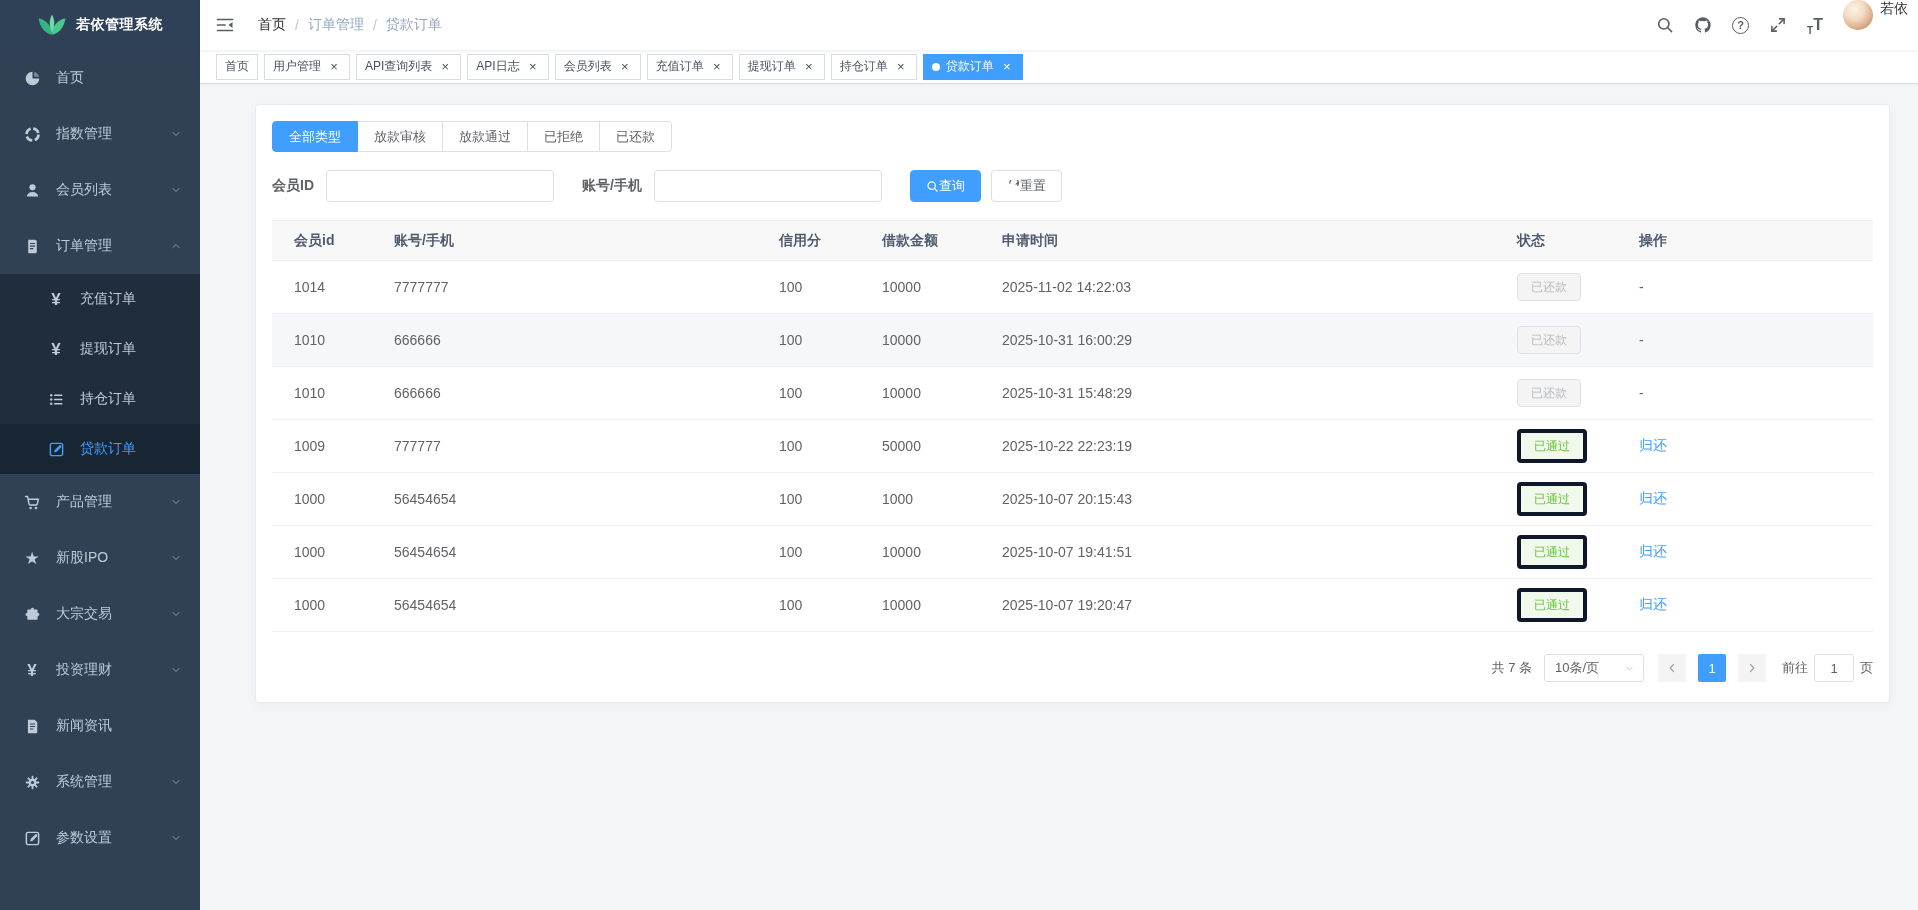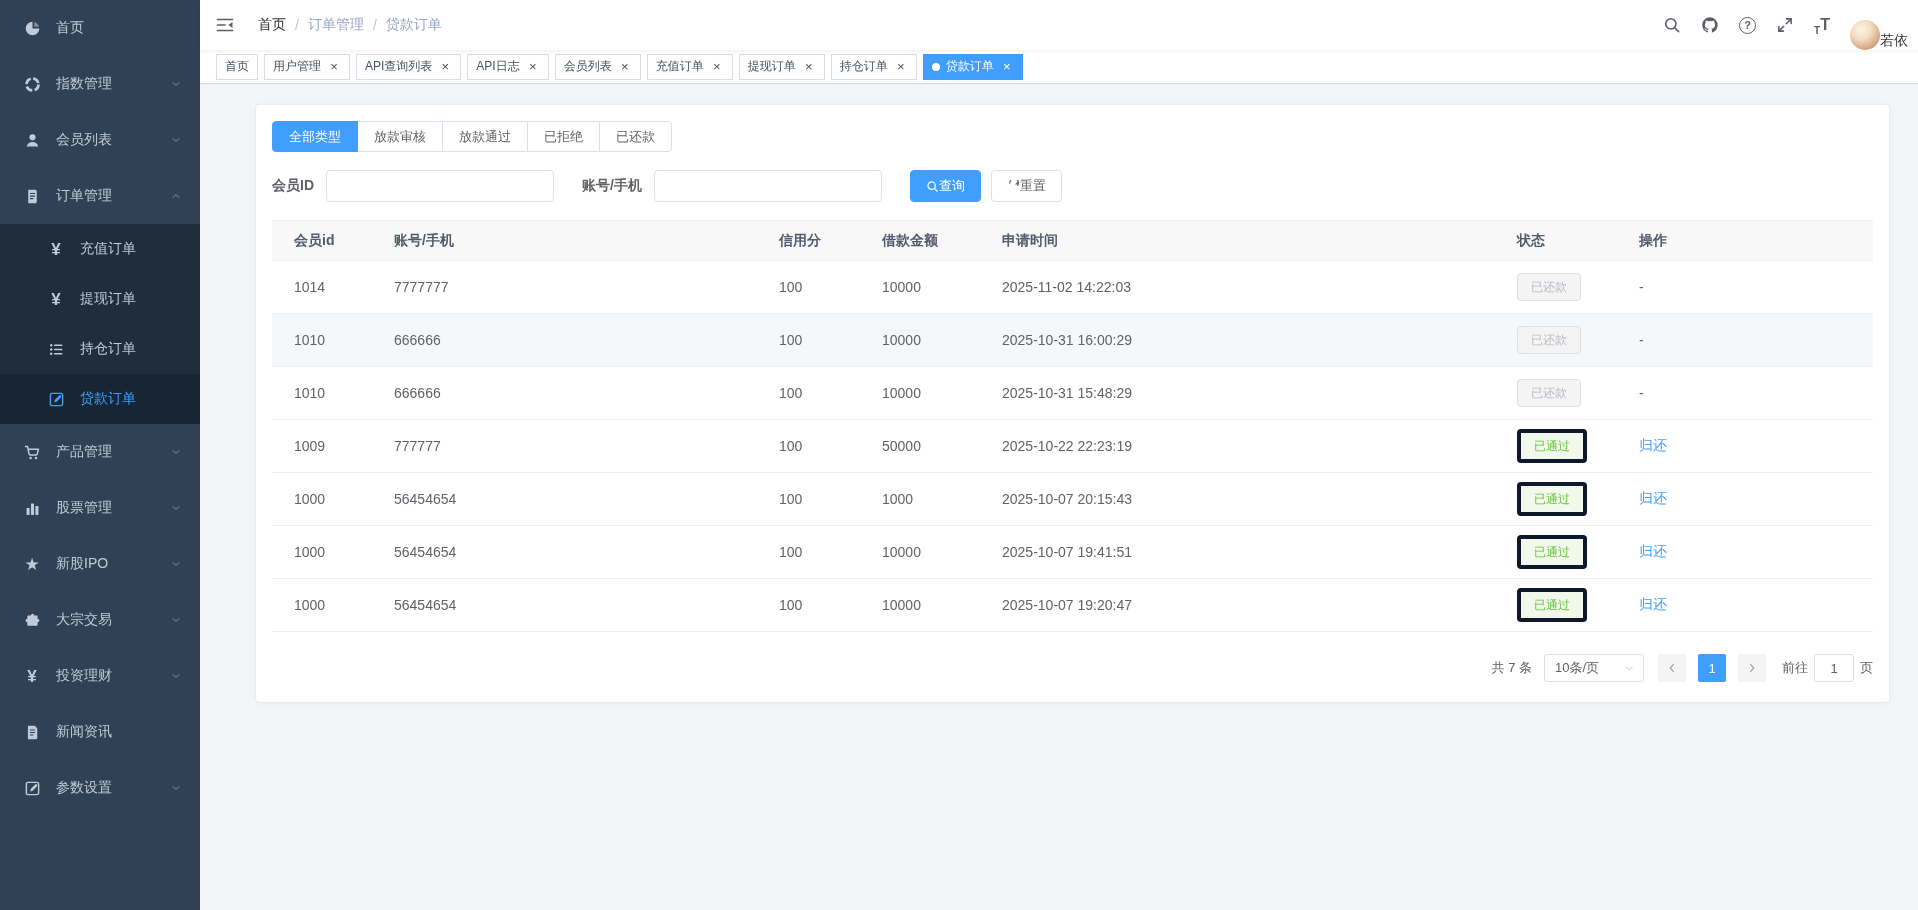--- a/index.html
+++ b/index.html
@@ -38,21 +38,21 @@
   .bc { display:flex; align-items:center; }
   .bc-sep { color:#c0c4cc; margin:0 9px; }
   .bc-item { color:#303133; }
   .bc-item.is-muted { color:#97a8be; }
   .nav-right { margin-left:auto; display:flex; align-items:center; }
   .nav-icon { padding:0 10px; height:50px; display:flex; align-items:center; color:#5a5e66; cursor:pointer; }
   .nav-icon svg { width:18px; height:18px; }
   .qcircle { width:17px; height:17px; border:1.5px solid #5a5e66; border-radius:50%; display:flex; align-items:center; justify-content:center; font-size:11px; font-weight:bold; }
   .tsmall { font-size:10px; font-weight:bold; align-self:flex-end; margin-bottom:14px; }
   .tbig { font-size:16px; font-weight:bold; }
-  .user { display:flex; align-items:flex-end; padding:0 10px 0 10px; cursor:pointer; height:50px; }
+  .user { display:flex; align-items:flex-start; gap:7px; padding:0 10px 0 10px; cursor:pointer; height:50px; }
   .avatar { width:30px; height:30px; border-radius:50%;
     background:radial-gradient(circle at 38% 32%, #fdf2e4 0%, #f3ddc6 35%, #e0b48e 62%, #9c7a66 100%); }
   .username { font-size:14px; color:#303133; }
 
   
   .tags { height:34px; background:#fff; border-bottom:1px solid #d8dce5; display:flex; align-items:center; padding:0 16px; gap:6px; box-shadow:0 1px 3px rgba(0,0,0,.04); position:relative; z-index:2; overflow:hidden; }
   .tag { height:26px; display:inline-flex; align-items:center; padding:0 8px; border:1px solid #d8dce5; background:#fff; color:#495060; font-size:12px; cursor:pointer; white-space:nowrap; }
   .tag .dot { width:8px; height:8px; border-radius:50%; background:#fff; margin-right:6px; display:inline-block; }
   .tag .x { margin-left:6px; width:14px; height:14px; display:inline-flex; align-items:center; justify-content:center; color:inherit; }
   .xg { font-size:13px; line-height:1; }
@@ -101,20 +101,28 @@
   .goto-label { margin:0 6px 0 10px; }
   .goto-input { width:40px; height:28px; border:1px solid #dcdfe6; border-radius:3px; text-align:center; font-size:13px; color:#606266; outline:none; font-family:inherit; }
   .page-label { margin-left:6px; }
 </style>
 </head>
 <body>
 
 <div class="app">
 
   <aside class="sidebar">
+    <div class="logo">
+      <svg class="leaf" viewBox="0 0 40 30">
+        <path d="M20 28C20 16 12 8 2 6c2 12 8 20 18 22z" fill="#35b47f"></path>
+        <path d="M20 28C20 16 28 8 38 6c-2 12-8 20-18 22z" fill="#49c98f"></path>
+        <path d="M20 26C16 16 16 8 20 1c4 7 4 15 0 25z" fill="#6fd8a8"></path>
+      </svg>
+      <span class="logo-title">若依管理系统</span>
+    </div>
     <nav class="menu">
 
     <div class="menu-item">
           <span class="mi">
             <svg viewBox="0 0 20 20">
               <path fill="currentColor" d="M10 2a8 8 0 108 8h-8z"></path>
               <path fill="currentColor" opacity=".55" d="M12 2.3A8 8 0 0117.7 8H12z"></path>
             </svg>
           </span>
           <span class="ml">首页</span>
@@ -211,37 +219,20 @@
           </span>
           <span class="ml">产品管理</span>
           <span class="arrow arrow-down">
             <svg viewBox="0 0 20 20">
               <path fill="none" stroke="currentColor" stroke-width="1.6" stroke-linecap="round" stroke-linejoin="round" d="M5 7.5l5 5 5-5"></path>
             </svg>
           </span>
         </div>
         <div class="menu-item">
           <span class="mi">
-            <svg viewBox="0 0 20 20">
-              <g fill="currentColor">
-                <rect x="3" y="9.5" width="3.6" height="8" rx=".5"></rect>
-                <rect x="8.2" y="4" width="3.6" height="13.5" rx=".5"></rect>
-                <rect x="13.4" y="7" width="3.6" height="10.5" rx=".5"></rect>
-              </g>
-            </svg>
-          </span>
-          <span class="ml">股票管理</span>
-          <span class="arrow arrow-down">
-            <svg viewBox="0 0 20 20">
-              <path fill="none" stroke="currentColor" stroke-width="1.6" stroke-linecap="round" stroke-linejoin="round" d="M5 7.5l5 5 5-5"></path>
-            </svg>
-          </span>
-        </div>
-        <div class="menu-item">
-          <span class="mi">
             <span class="glyph">★</span>
           </span>
           <span class="ml">新股IPO</span>
           <span class="arrow arrow-down">
             <svg viewBox="0 0 20 20">
               <path fill="none" stroke="currentColor" stroke-width="1.6" stroke-linecap="round" stroke-linejoin="round" d="M5 7.5l5 5 5-5"></path>
             </svg>
           </span>
         </div>
         <div class="menu-item">
@@ -270,20 +261,40 @@
         </div>
         <div class="menu-item">
           <span class="mi">
             <svg viewBox="0 0 20 20">
               <path fill="currentColor" d="M4.6 2h8l3 3v11.2a1.8 1.8 0 01-1.8 1.8H4.6z"></path>
               <path stroke="#304156" stroke-width="1.3" fill="none" d="M7 7h6M7 10h6M7 13h4"></path>
             </svg>
           </span>
           <span class="ml">新闻资讯</span>
 
+        </div>
+        <div class="menu-item">
+          <span class="mi">
+            <svg viewBox="0 0 20 20">
+              <g fill="currentColor">
+                <rect x="8.9" y="2" width="2.2" height="16" rx="1.1"></rect>
+                <rect x="8.9" y="2" width="2.2" height="16" rx="1.1" transform="rotate(45 10 10)"></rect>
+                <rect x="8.9" y="2" width="2.2" height="16" rx="1.1" transform="rotate(90 10 10)"></rect>
+                <rect x="8.9" y="2" width="2.2" height="16" rx="1.1" transform="rotate(135 10 10)"></rect>
+                <circle cx="10" cy="10" r="4.4"></circle>
+                <circle cx="10" cy="10" r="1.9" fill="#304156"></circle>
+              </g>
+            </svg>
+          </span>
+          <span class="ml">系统管理</span>
+          <span class="arrow arrow-down">
+            <svg viewBox="0 0 20 20">
+              <path fill="none" stroke="currentColor" stroke-width="1.6" stroke-linecap="round" stroke-linejoin="round" d="M5 7.5l5 5 5-5"></path>
+            </svg>
+          </span>
         </div>
         <div class="menu-item">
           <span class="mi">
             <svg viewBox="0 0 20 20">
               <rect x="2.8" y="2.8" width="14.4" height="14.4" rx="2" fill="none" stroke="currentColor" stroke-width="1.7"></rect>
               <path fill="currentColor" d="M7.2 13.4l.9-3 5.2-5.2a1.5 1.5 0 012.1 2.1l-5.2 5.2z"></path>
             </svg>
           </span>
           <span class="ml">参数设置</span>
           <span class="arrow arrow-down">

